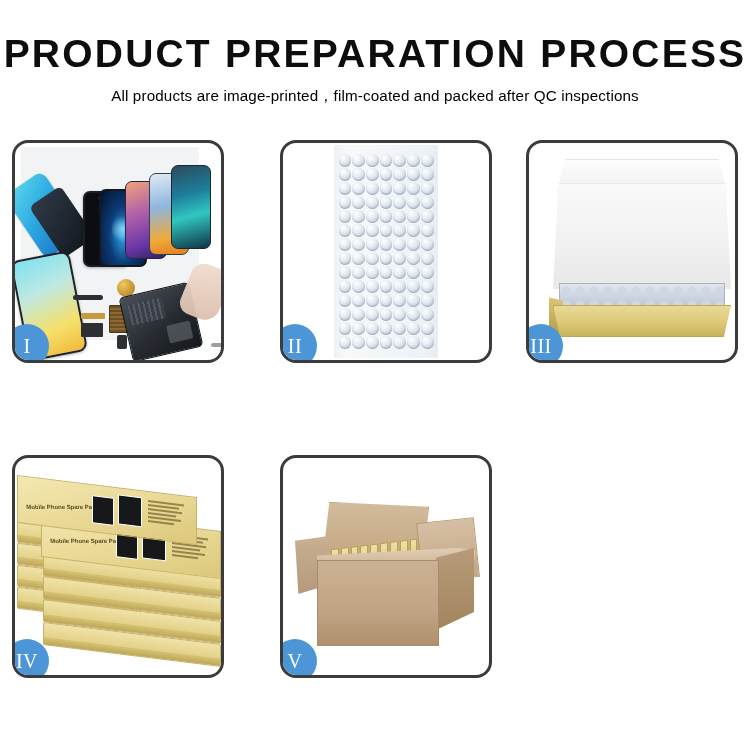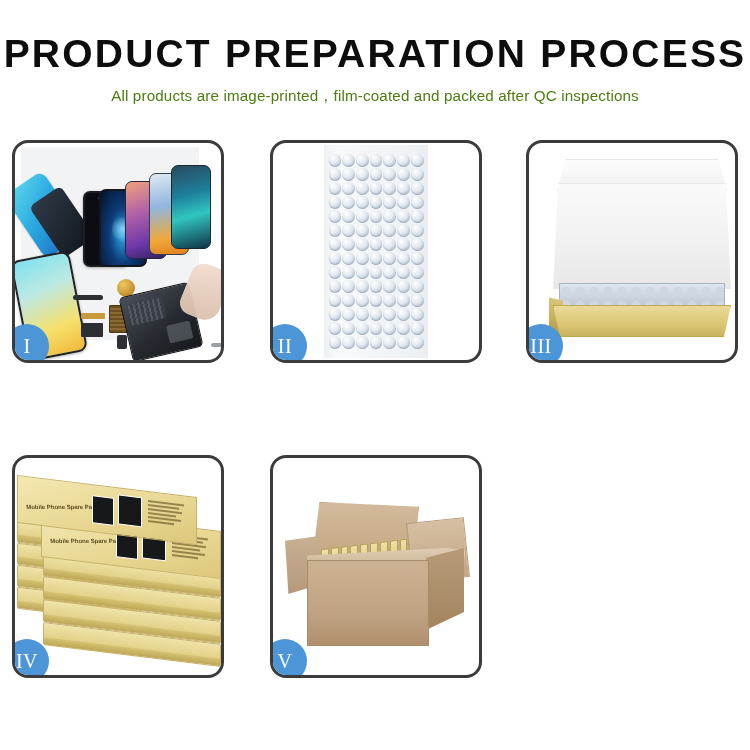--- a/index.html
+++ b/index.html
@@ -13,33 +13,33 @@
   .header{position:absolute;left:0;top:0;width:750px;text-align:center;}
   .title{
     margin:0;padding-top:34px;
     font-size:39px;font-weight:700;letter-spacing:2.2px;
     color:#0d0d0d;line-height:1.05;white-space:nowrap;
     font-family:"Liberation Sans",sans-serif;
   }
   .subtitle{
     margin:0;padding-top:11px;
     font-size:15.2px;font-weight:400;letter-spacing:.15px;
-    color:#4d7c0f;white-space:nowrap;
+    color:#000000;white-space:nowrap;
     font-family:"Liberation Sans",sans-serif;
   }
 
   
   .grid{position:absolute;left:12px;top:140px;width:726px;height:538px;}
   .panel{
     position:absolute;width:212px;height:223px;
     border:3px solid #3b3b3c;border-radius:16px;
     background:#ffffff;box-sizing:border-box;overflow:hidden;
   }
   .p-c0{left:0;}
-  .p-c1{left:258px;text-decoration:underline;}
+  .p-c1{left:268px;text-decoration:underline;}
   .p-c2{left:514px;}
   .p-r0{top:0;}
   .p-r1{top:315px;}
 
   .stage{position:absolute;inset:0;overflow:hidden;}
 
   .badge{
     position:absolute;left:-10px;bottom:-8px;
     width:44px;height:44px;border-radius:50%;
     background:#4c96d8;color:#fff;

